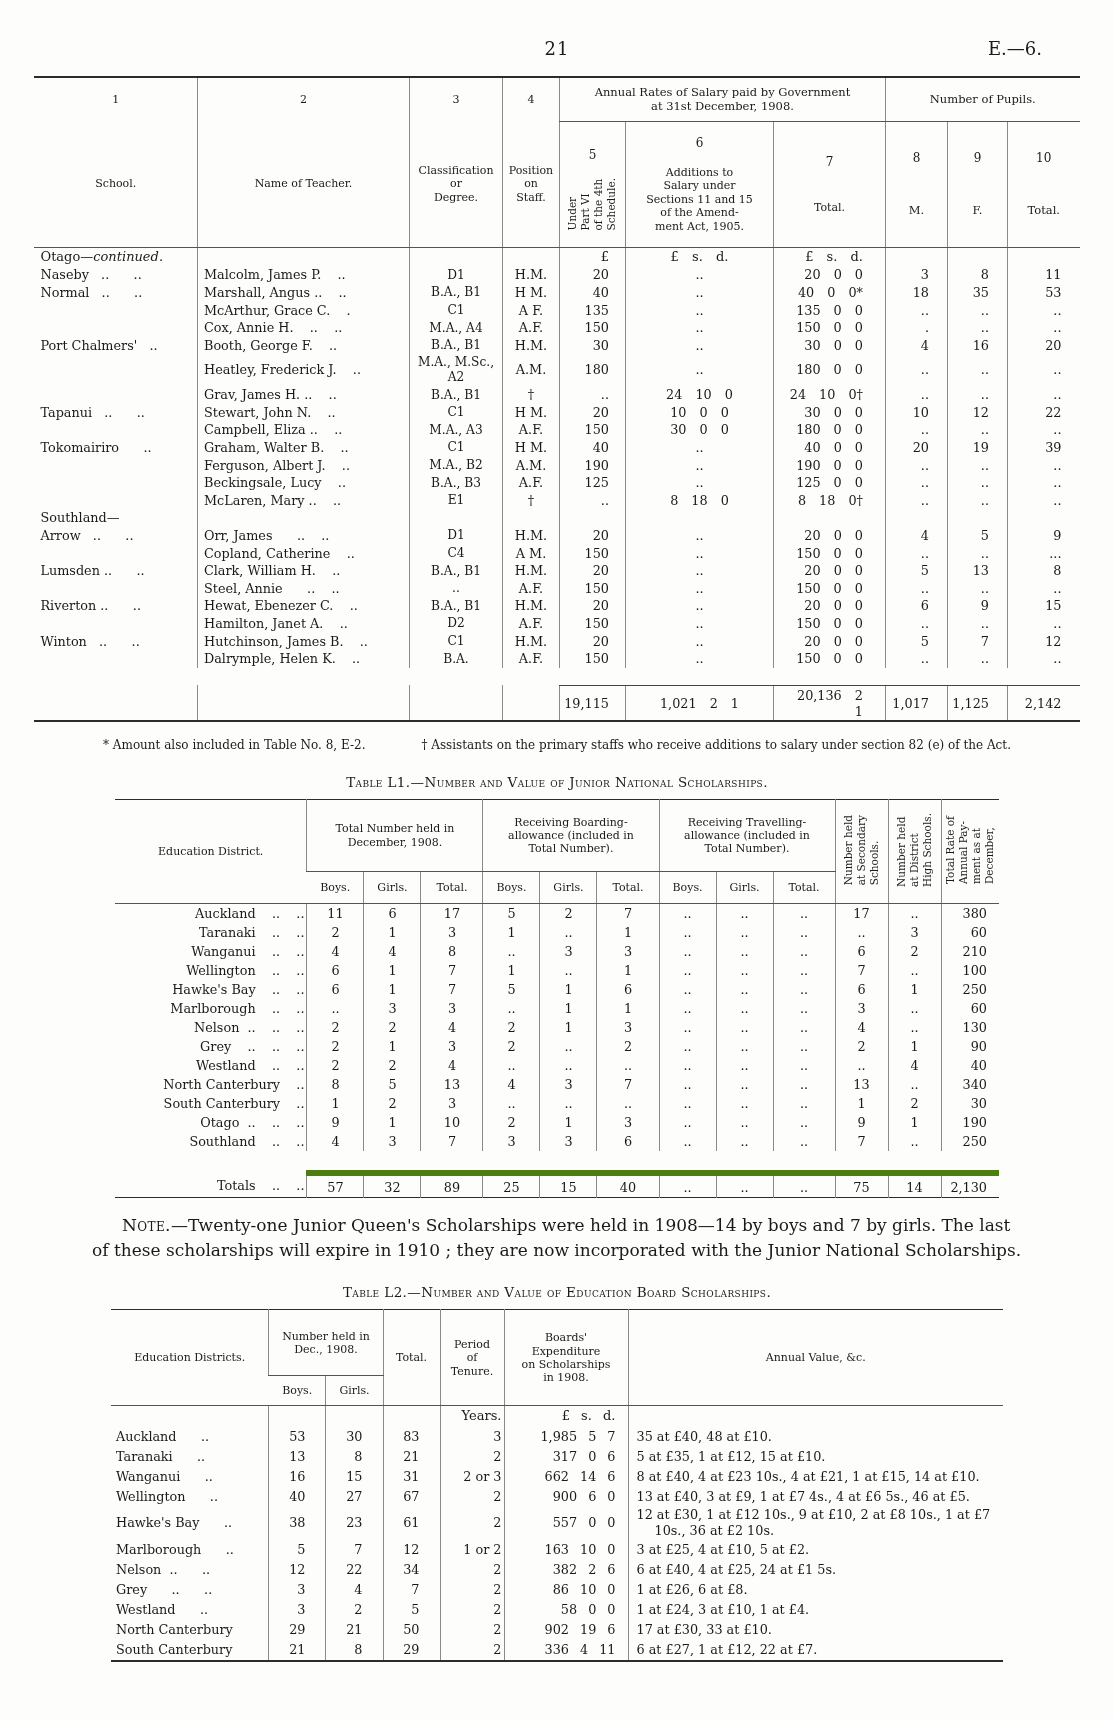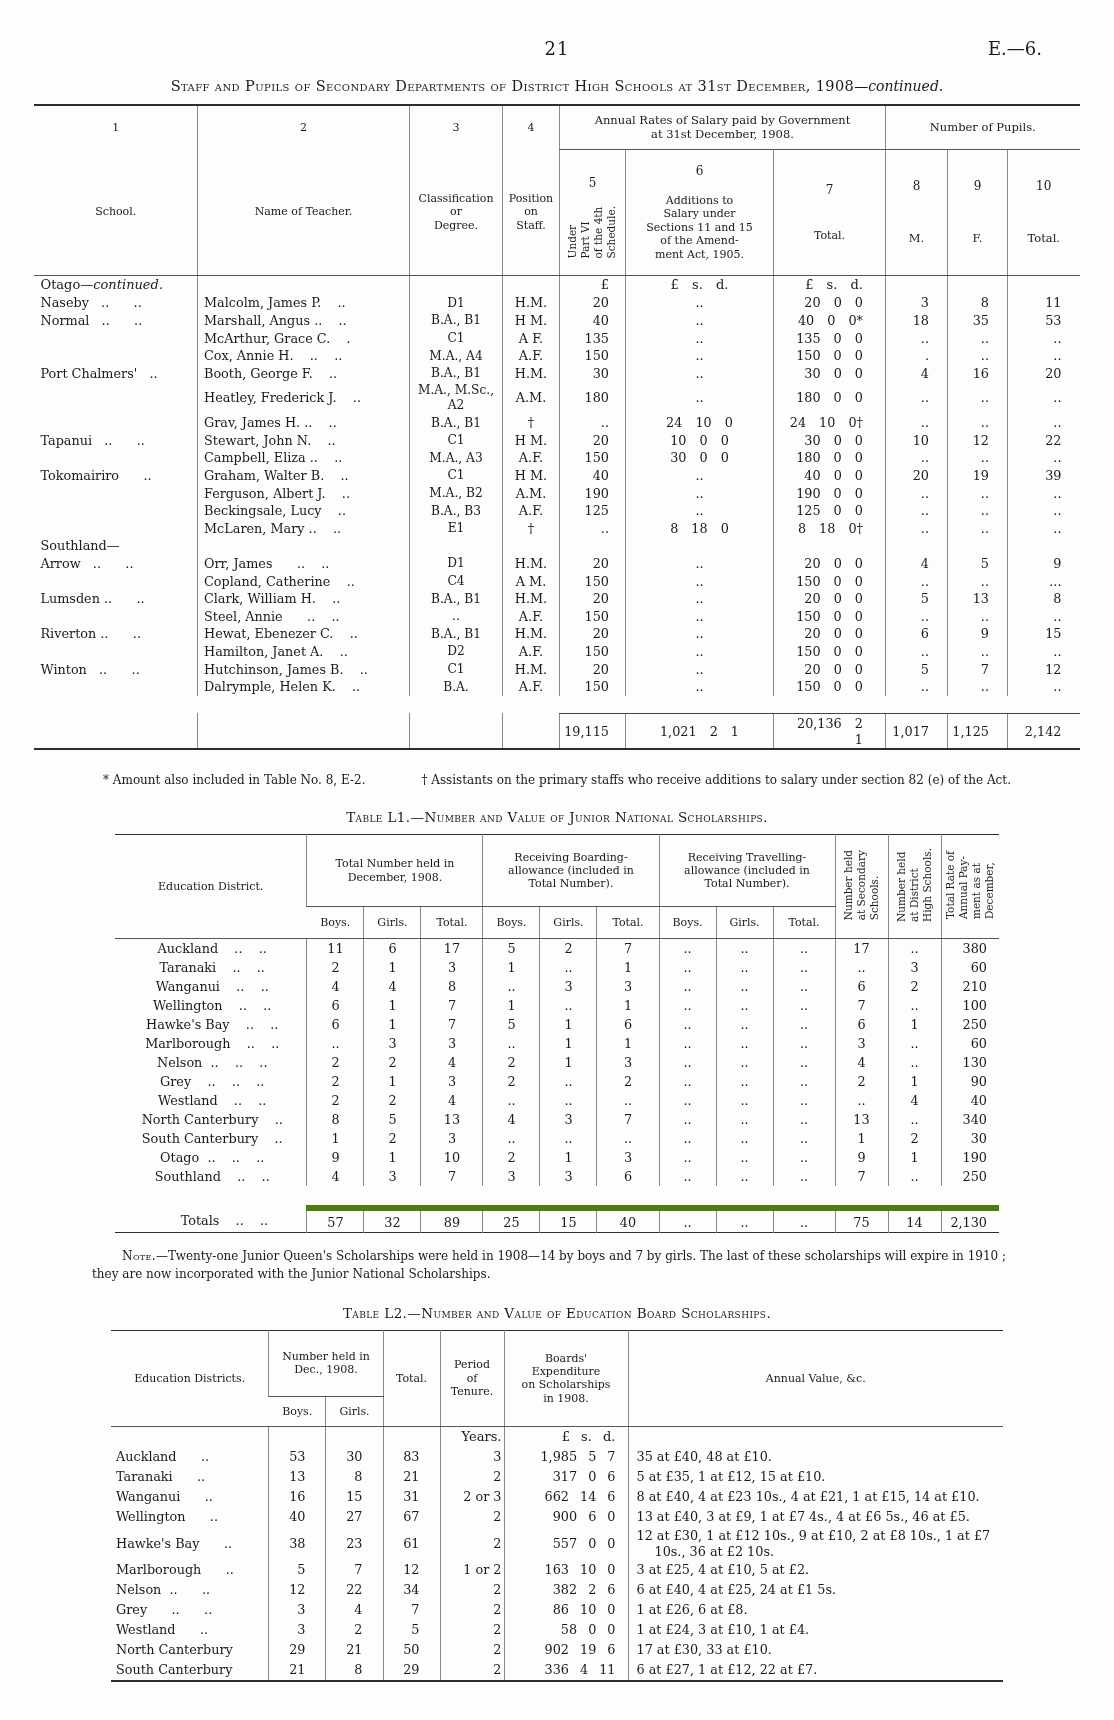--- a/index.html
+++ b/index.html
@@ -39,38 +39,38 @@
   .t1 td:nth-child(3), .t1 td:nth-child(4) { text-align:center; }
   .t1 td:nth-child(3) { font-size:12.2px; }
   .t1 td:nth-child(5) { text-align:right; padding-right:16px; }
   .t1 td:nth-child(6) { text-align:center; word-spacing:9px; }
   .t1 td:nth-child(7) { text-align:right; padding-right:22px; word-spacing:9px; }
   .t1 td:nth-child(8), .t1 td:nth-child(9), .t1 td:nth-child(10) { text-align:right; padding-right:18px; }
   .t1 tr.units td { font-size:13px; height:16px; }
   .t1 tr.totals td { border-top:1px solid #444; padding-top:2px; }
   .t1 tr.totals td:nth-child(-n+4) { border-top:none; }
 
-  .footnotes { display:flex; justify-content:center; gap:56px; font-size:12px; margin-top:23px; }
+  .footnotes { display:flex; justify-content:center; gap:56px; font-size:12px; margin-top:16px; }
 
   .tbl-caption { text-align:center; font-size:13.5px; margin-top:22px; }
 
   
   .t2 { width:884px; margin:9px auto 0; font-size:12.8px; border-top:1.5px solid #2c2c2c; border-bottom:1.5px solid #2c2c2c; }
   .t2 th, .t2 td { border-left:1px solid #8a8a8a; }
   .t2 tr > *:first-child { border-left:none; }
   .t2 thead th { border-bottom:1px solid #555; }
   .t2 .hdr1 { height:72px; }
   .t2 .hdr2 { height:32px; }
   .t2 td { height:17px; text-align:center; }
-  .t2 td:first-child { text-align:center; white-space:pre-wrap; padding-left:5px; }
+  .t2 td:first-child { text-align:right; white-space:pre-wrap; padding-left:5px; }
   .t2 td:last-child { text-align:right; padding-right:12px; }
   .t2 tr.totals td { border-top:6px solid #4d7c0f; padding-top:3px; }
   .t2 tr.totals td:first-child { border-top:none; }
 
-  .note { width:930px; margin:15px auto 0; font-size:12px; text-indent:30px; line-height:1.45; }
+  .note { width:930px; margin:15px auto 0; font-size:17px; text-indent:30px; line-height:1.45; }
 
   
   .t3 { width:892px; margin:9px auto 0; font-size:12.8px; border-top:1.5px solid #2c2c2c; border-bottom:2px solid #2c2c2c; }
   .t3 th, .t3 td { border-left:1px solid #8a8a8a; }
   .t3 tr > *:first-child { border-left:none; }
   .t3 thead th { border-bottom:1px solid #555; }
   .t3 .hdr1 { height:66px; }
   .t3 .hdr2 { height:30px; }
   .t3 td { height:18px; }
   .t3 td:first-child { text-align:left; white-space:pre-wrap; padding-left:5px; }
@@ -83,21 +83,20 @@
 </head>
 <body>
 
 <div class="page">
 
   <div class="page-head">
     <div class="page-num">21</div>
     <div class="doc-ref">E.—6.</div>
   </div>
 
-  <div class="main-title"><span class="sc">Staff and Pupils of Secondary Departments of District High Schools at 31st December, 1908</span><i>—continued.</i></div>
 
   <table class="t1">
     <colgroup>
       <col style="width:163px">
         <col style="width:212px">
         <col style="width:93px">
         <col style="width:57px">
       <col style="width:66px">
         <col style="width:148px">
         <col style="width:112px">

